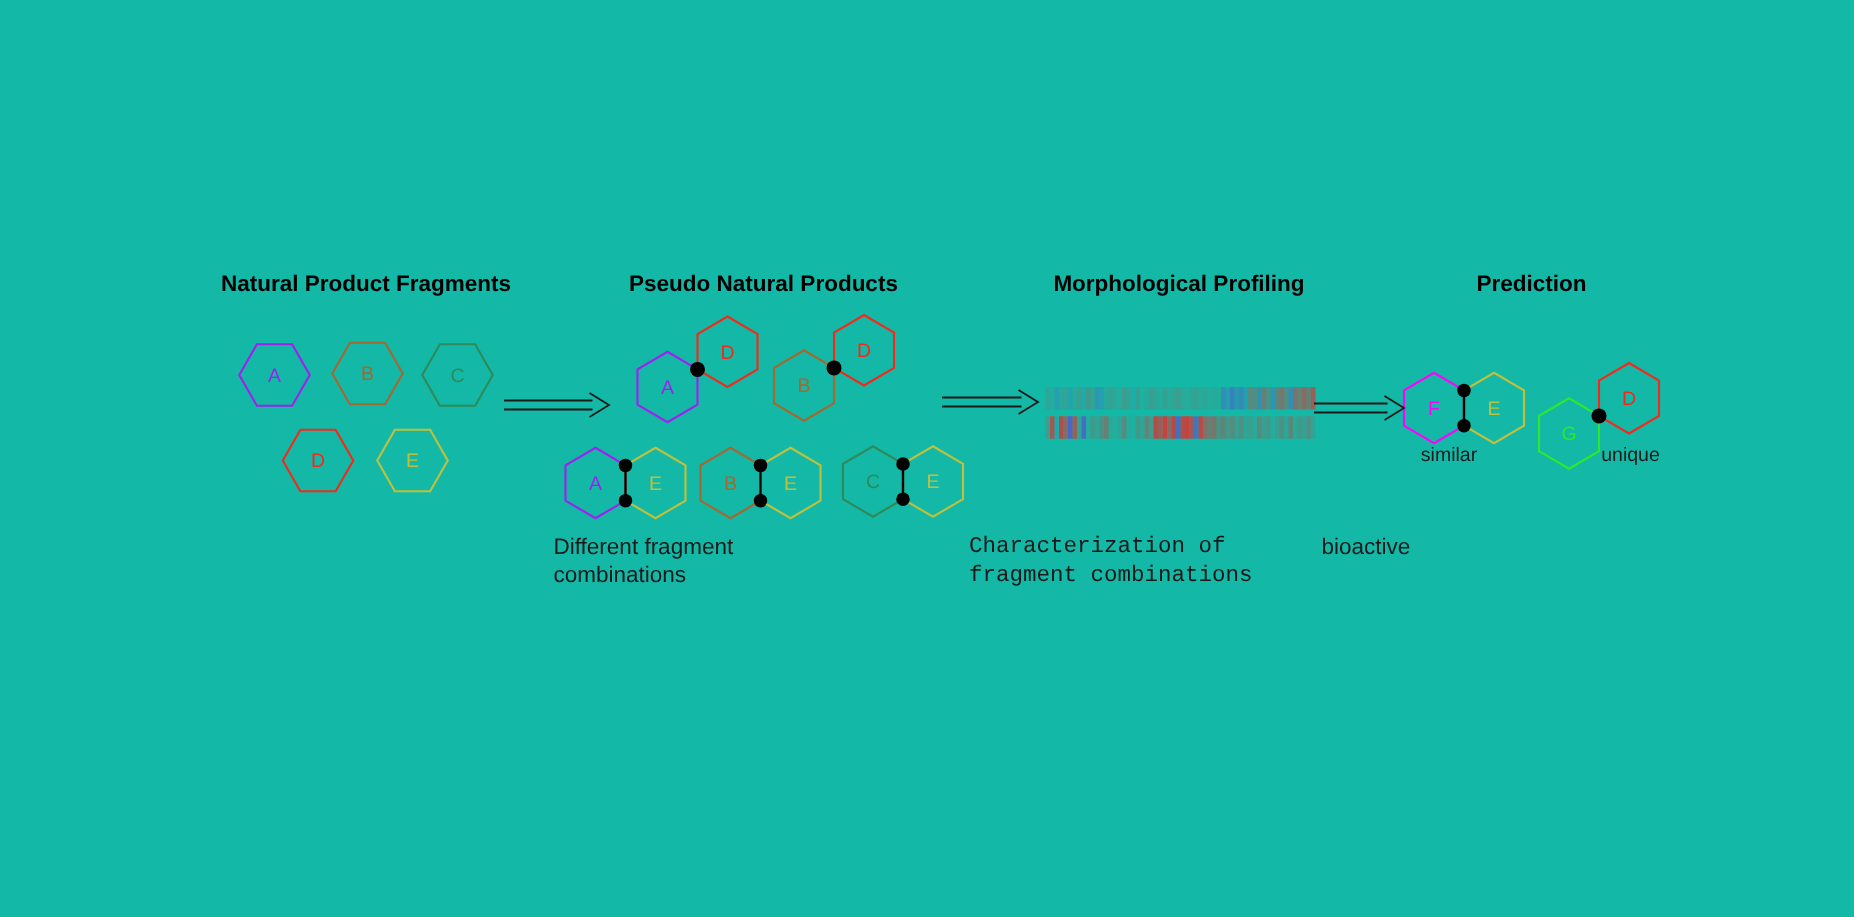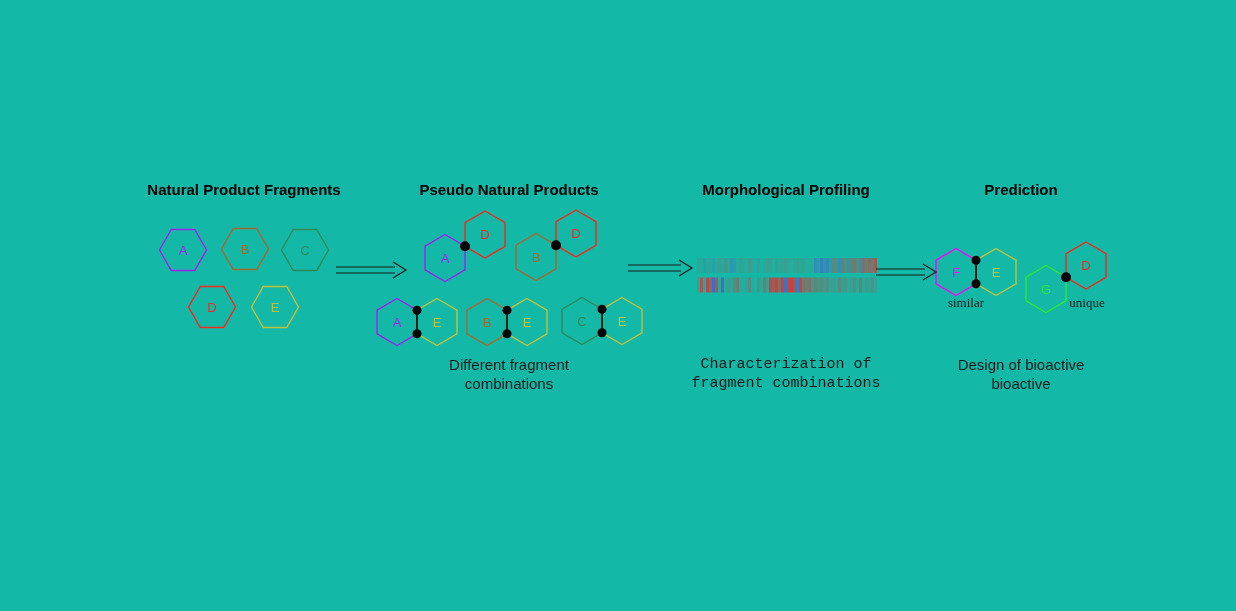--- a/index.html
+++ b/index.html
@@ -17,34 +17,33 @@
     text-align:center;
     font-size:15px;
     font-weight:bold;
     color:#000;
     white-space:nowrap;
   }
   .caption{
     position:absolute;
     top:355px;
     width:280px;
-    text-align:center;
+    text-align:left;
     font-size:15px;
     line-height:19px;
     color:#1a1a1a;
   }
   .caption span{display:block;}
   .pair-label{
     position:absolute;
     top:295px;
     transform:translateX(-50%);
     font-size:13px;
     color:#1a1a1a;
     white-space:nowrap;
-    font-family:Liberation Serif, serif;
   }
   svg#diagram{position:absolute;left:0;top:0;}
 </style>
 </head>
 <body>
 
 <div id="canvas">
 
   <div class="panel-title" style="left:114px;">Natural Product Fragments</div>
   <div class="panel-title" style="left:379px;">Pseudo Natural Products</div>
@@ -238,19 +237,18 @@
 
   <div class="caption" style="left:369px;">
     <span>Different fragment</span>
     <span>combinations</span>
   </div>
   <div class="caption" style="left:646px;font-family:Liberation Mono, monospace;">
     <span>Characterization of</span>
     <span>fragment combinations</span>
   </div>
   <div class="caption" style="left:881px;">
-    <span>Design of bioactive</span>
     <span>bioactive</span>
   </div>
 
   <div class="pair-label" style="left:966px;">similar</div>
   <div class="pair-label" style="left:1087px;">unique</div>
 </div>
 
 </body></html>

